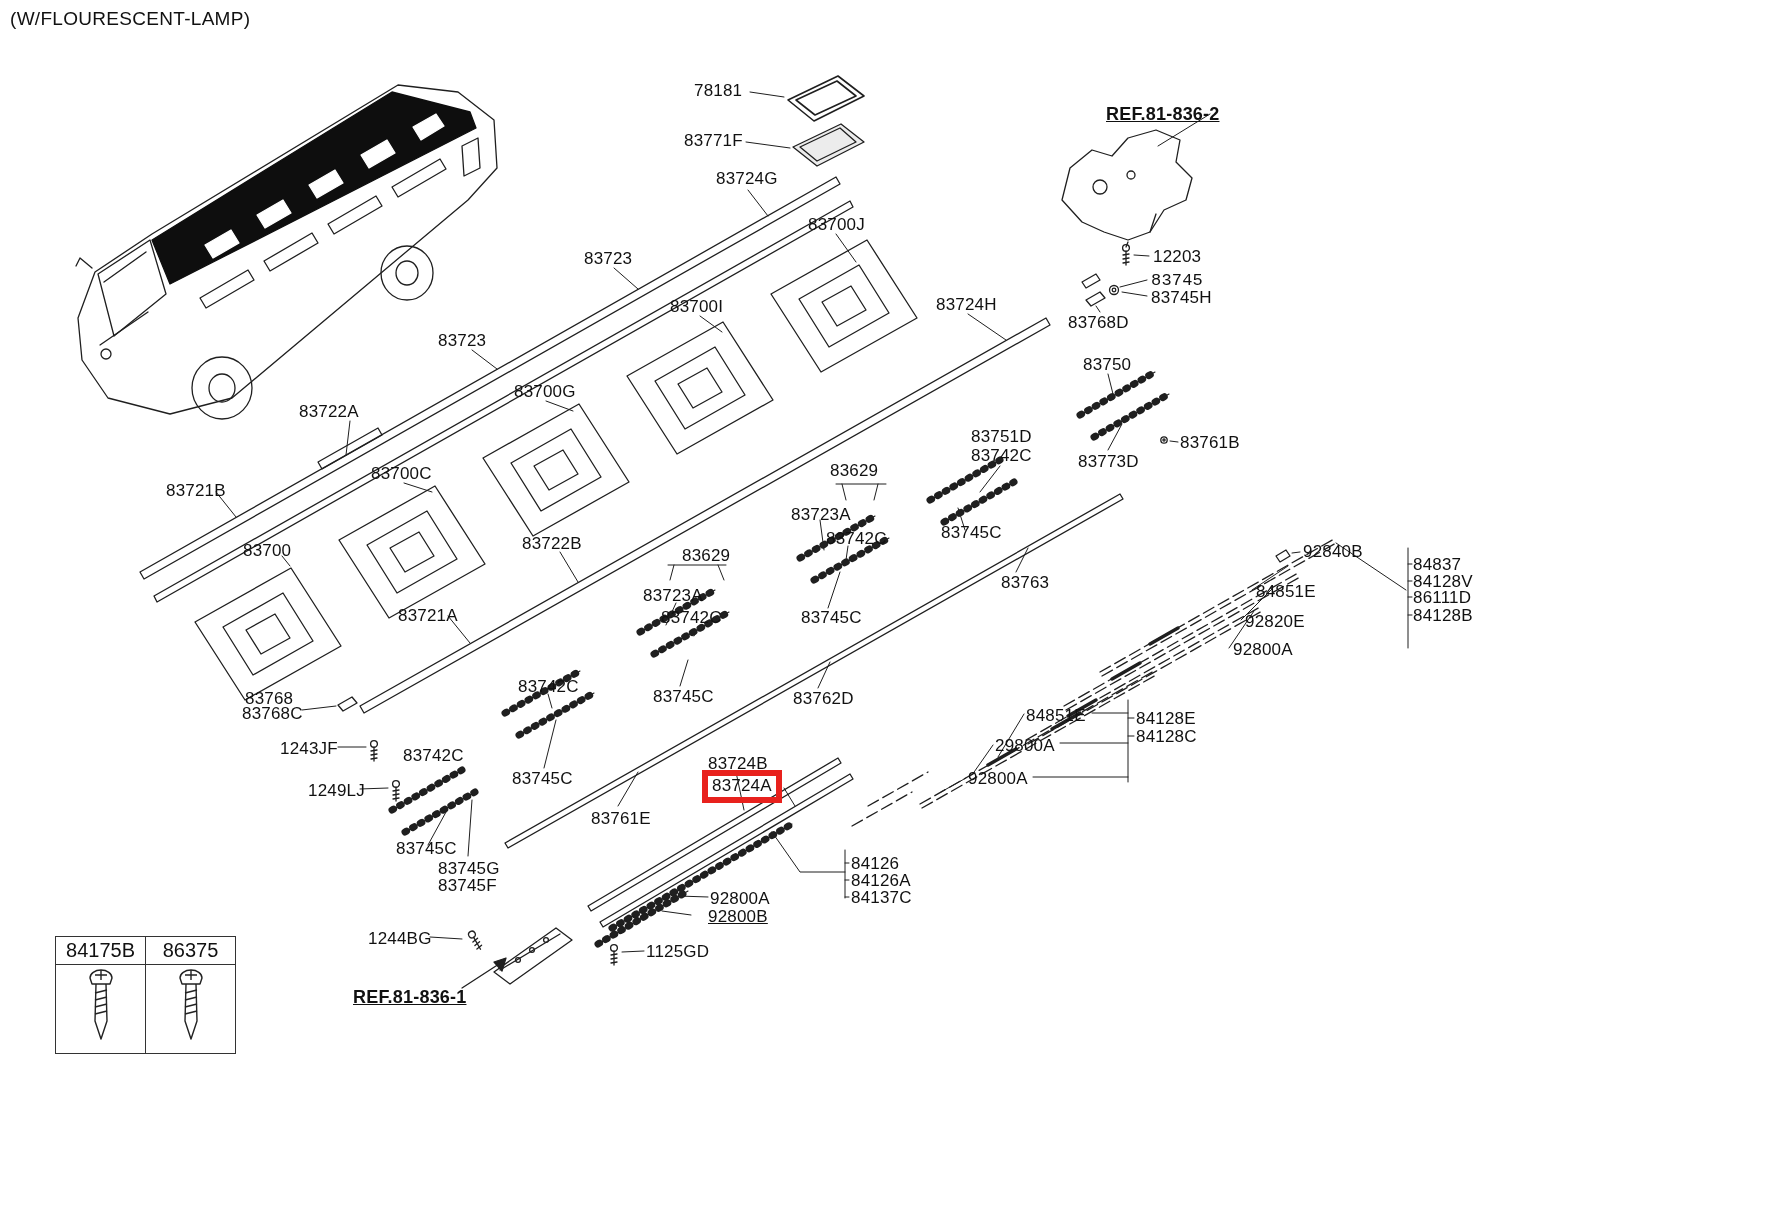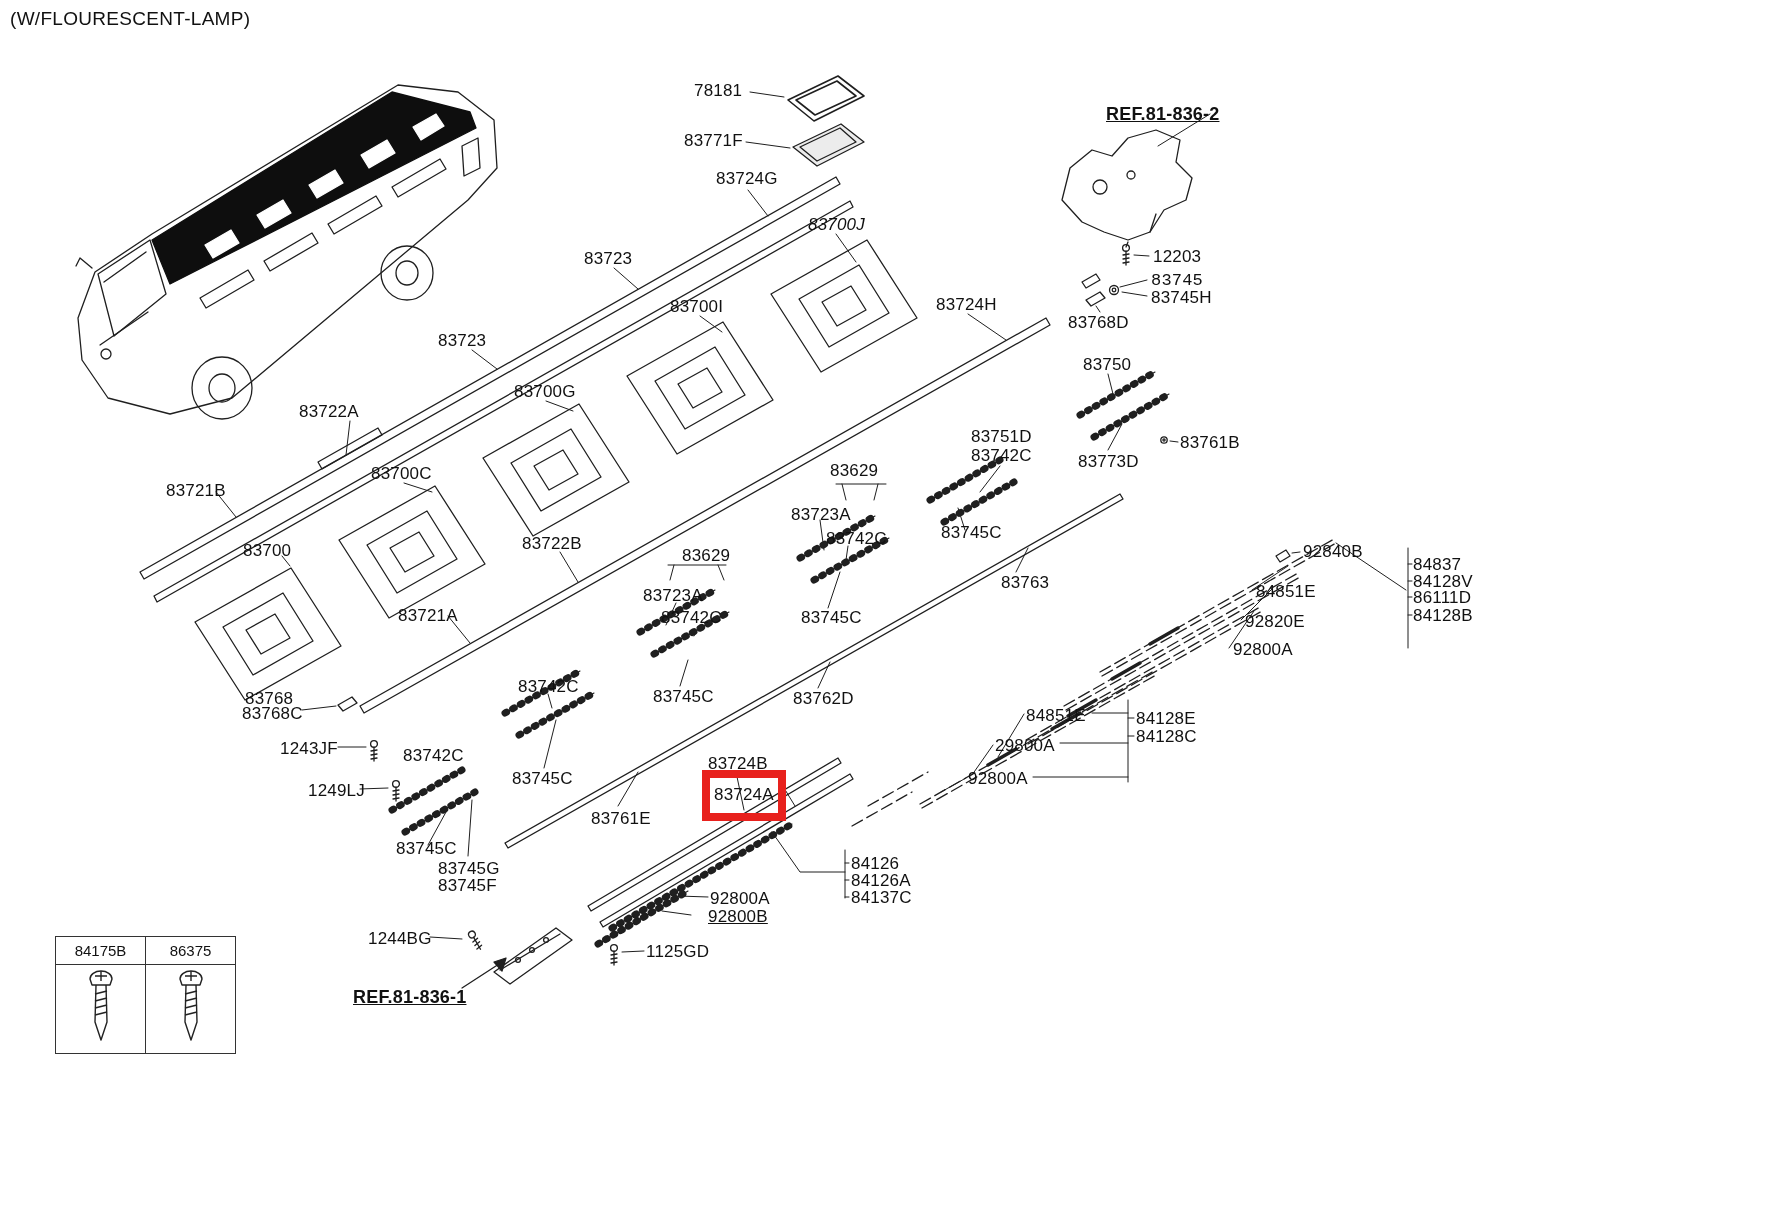--- a/index.html
+++ b/index.html
@@ -7,32 +7,32 @@
     position:relative;width:1772px;height:1211px;background:#ffffff;
     font-family:"Liberation Sans", sans-serif;overflow:hidden;color:#111;
   }
   .art{position:absolute;left:0;top:0;z-index:1;}
   .label-layer{position:absolute;left:0;top:0;width:100%;height:100%;z-index:2;}
   .part-label{
     position:absolute;font-size:17px;line-height:1.1;color:#111;
     white-space:nowrap;letter-spacing:0.2px;cursor:default;
   }
   .part-label.ref{font-weight:bold;font-size:18px;text-decoration:underline;}
-  .part-label.boxed{border:8px solid #6d28d9;padding:8px 4px;}
+  .part-label.boxed{border:6px solid #6d28d9;padding:1px 4px;}
   .page-title{
     position:absolute;left:10px;top:8px;font-size:19px;color:#111;z-index:2;
     letter-spacing:0.3px;
   }
   table.fastener-table{
     position:absolute;left:55px;top:936px;z-index:2;border-collapse:collapse;
     background:#fff;
   }
   table.fastener-table td{
     border:1.6px solid #333;width:89px;text-align:center;vertical-align:middle;
-    font-size:15px;height:27px;padding:0;
+    font-size:20px;height:27px;padding:0;
   }
   table.fastener-table td.iconcell{height:88px;}
 </style>
 </head>
 <body>
 
 <div class="stage">
 
   <div class="page-title">(W/FLOURESCENT-LAMP)</div>
 
@@ -219,21 +219,21 @@
                  M736,772 L744,810 M784,788 L795,806"></path>
       </g>
     </g>
   </svg>
 
   <div class="label-layer">
       <div class="part-label" style="left: 694px; top: 82px; text-align: right;">78181</div>
       <div class="part-label" style="left: 684px; top: 132px;">83771F</div>
       <div class="part-label" style="left: 716px; top: 170px;">83724G</div>
       <div class="part-label" style="left: 584px; top: 250px;">83723</div>
-      <div class="part-label" style="left: 808px; top: 216px; font-style: italic;">83700J</div>
+      <div class="part-label" style="left: 808px; top: 216px;">83700J</div>
       <div class="part-label" style="left: 1153px; top: 248px;">12203</div>
       <div class="part-label" style="left: 1151px; top: 272px; font-family: Liberation Mono, monospace;">83745</div>
       <div class="part-label" style="left: 1151px; top: 289px;">83745H</div>
       <div class="part-label" style="left: 1068px; top: 314px;">83768D</div>
       <div class="part-label" style="left: 936px; top: 296px;">83724H</div>
       <div class="part-label" style="left: 670px; top: 298px;">83700I</div>
       <div class="part-label" style="left: 438px; top: 332px;">83723</div>
       <div class="part-label" style="left: 1083px; top: 356px;">83750</div>
       <div class="part-label" style="left: 514px; top: 383px;">83700G</div>
       <div class="part-label" style="left: 299px; top: 403px;">83722A</div>

